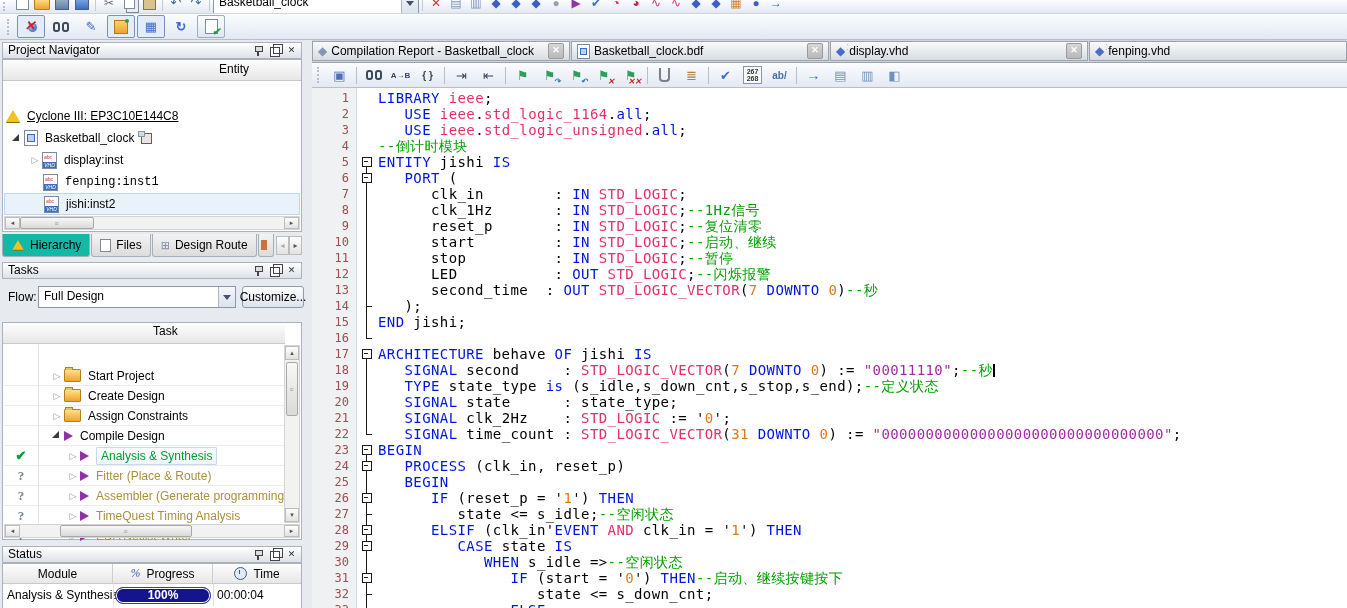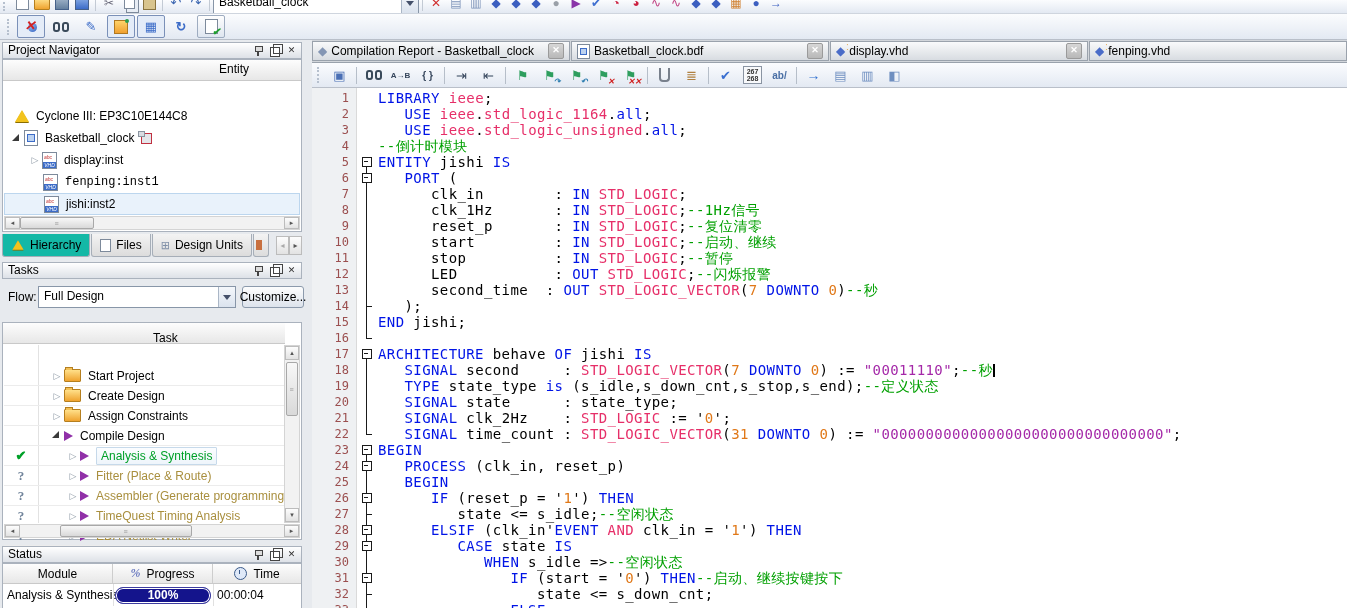--- a/index.html
+++ b/index.html
@@ -250,21 +250,21 @@
           <i class="ic-rest"></i>
         </span>
       <span class="pbtn">✕</span>
     </span>
   </div>
   <div class="pbody" style="left:2px;top:59px;width:300px;height:173px;">
     <div class="colhead">
       <span style="position:absolute;right:52px;top:2px;">Entity</span>
     </div>
     <div id="nav-tree" style="position:relative;">
-        <div class="trow" style="top: 24px; padding-left: 11px;">
+        <div class="trow" style="top: 24px; padding-left: 2px; text-decoration: underline;">
           <i class="ic-warn"></i>
           <span>Cyclone III: EP3C10E144C8</span>
         </div>
         <div class="trow" style="top: 46px; padding-left: 6px;">
           <span class="exp-o"></span>
           <i class="ic-bdf"></i>
           <span>Basketball_clock</span>
           <i class="ic-inst"></i>
         </div>
         <div class="trow" style="top: 68px; padding-left: 24px;">
@@ -292,21 +292,21 @@
     <span class="ntab active">
         <i class="ic-warn"></i>
         <span>Hierarchy</span>
       </span>
       <span class="ntab">
         <i class="i-page"></i>
         <span>Files</span>
       </span>
       <span class="ntab">
         <span class="ic-du">⊞</span>
-        <span>Design Units</span>
+        <span>Design Route</span>
       </span>
       <span class="ntab sliver">
         <i></i>
       </span>
       <span class="nav-arrows" style="order:9;">
       <span class="sb-btn" style="color:#aaa;">◂</span>
       <span class="sb-btn">▸</span>
     </span>
   </div>
 
@@ -327,21 +327,21 @@
     <span class="val">Full Design</span>
     <span class="drop">
         <i></i>
       </span>
   </div>
   <div class="btn abs" style="left:242px;top:286px;width:60px;height:20px;">
     <span>Customize...</span>
   </div>
   <div class="pbody" style="left:2px;top:322px;width:300px;height:218px;">
     <div class="colhead" style="margin-right:16px;">
-      <span style="position:absolute;left:150px;top:8px;">Task</span>
+      <span style="position:absolute;left:150px;top:1px;">Task</span>
     </div>
     <div id="task-colsep"></div>
     <div id="task-rows" style="position:relative;">
         <div class="krow" style="top: 22px;">
           <span class="kstat"></span>
           <span style="width: 12px; flex: 0 0 auto;"></span>
           <span class="exp-c">▷</span>
           <i class="k-folder"></i>
           <span style="color: rgb(0, 0, 0);">Start Project</span>
         </div>

